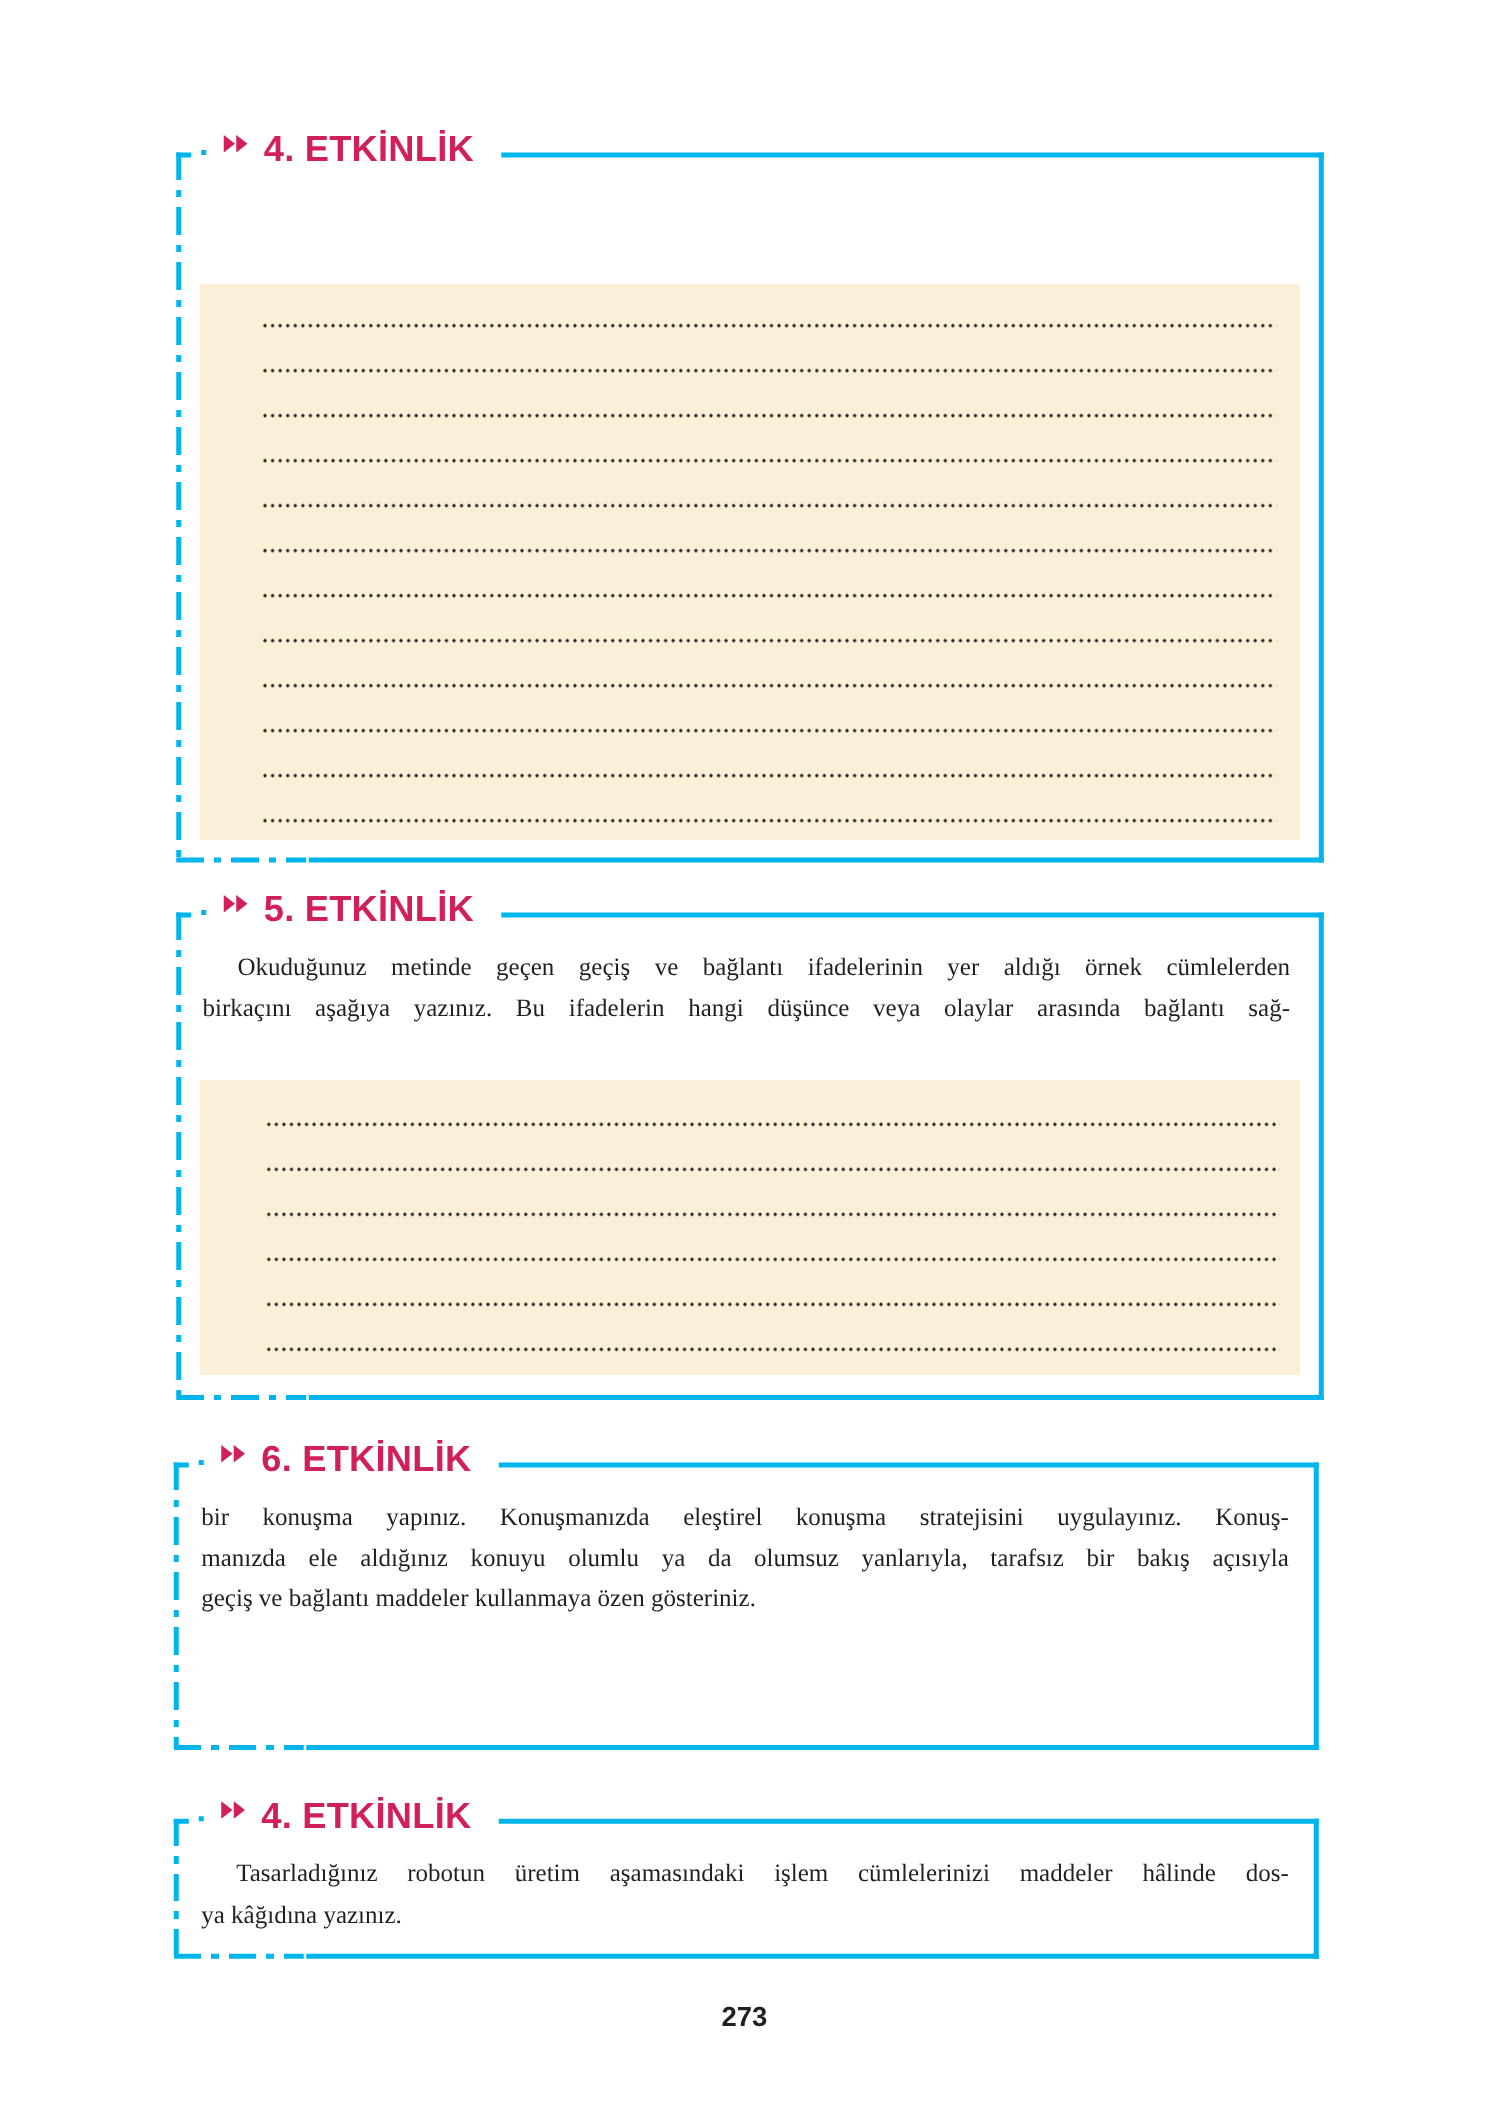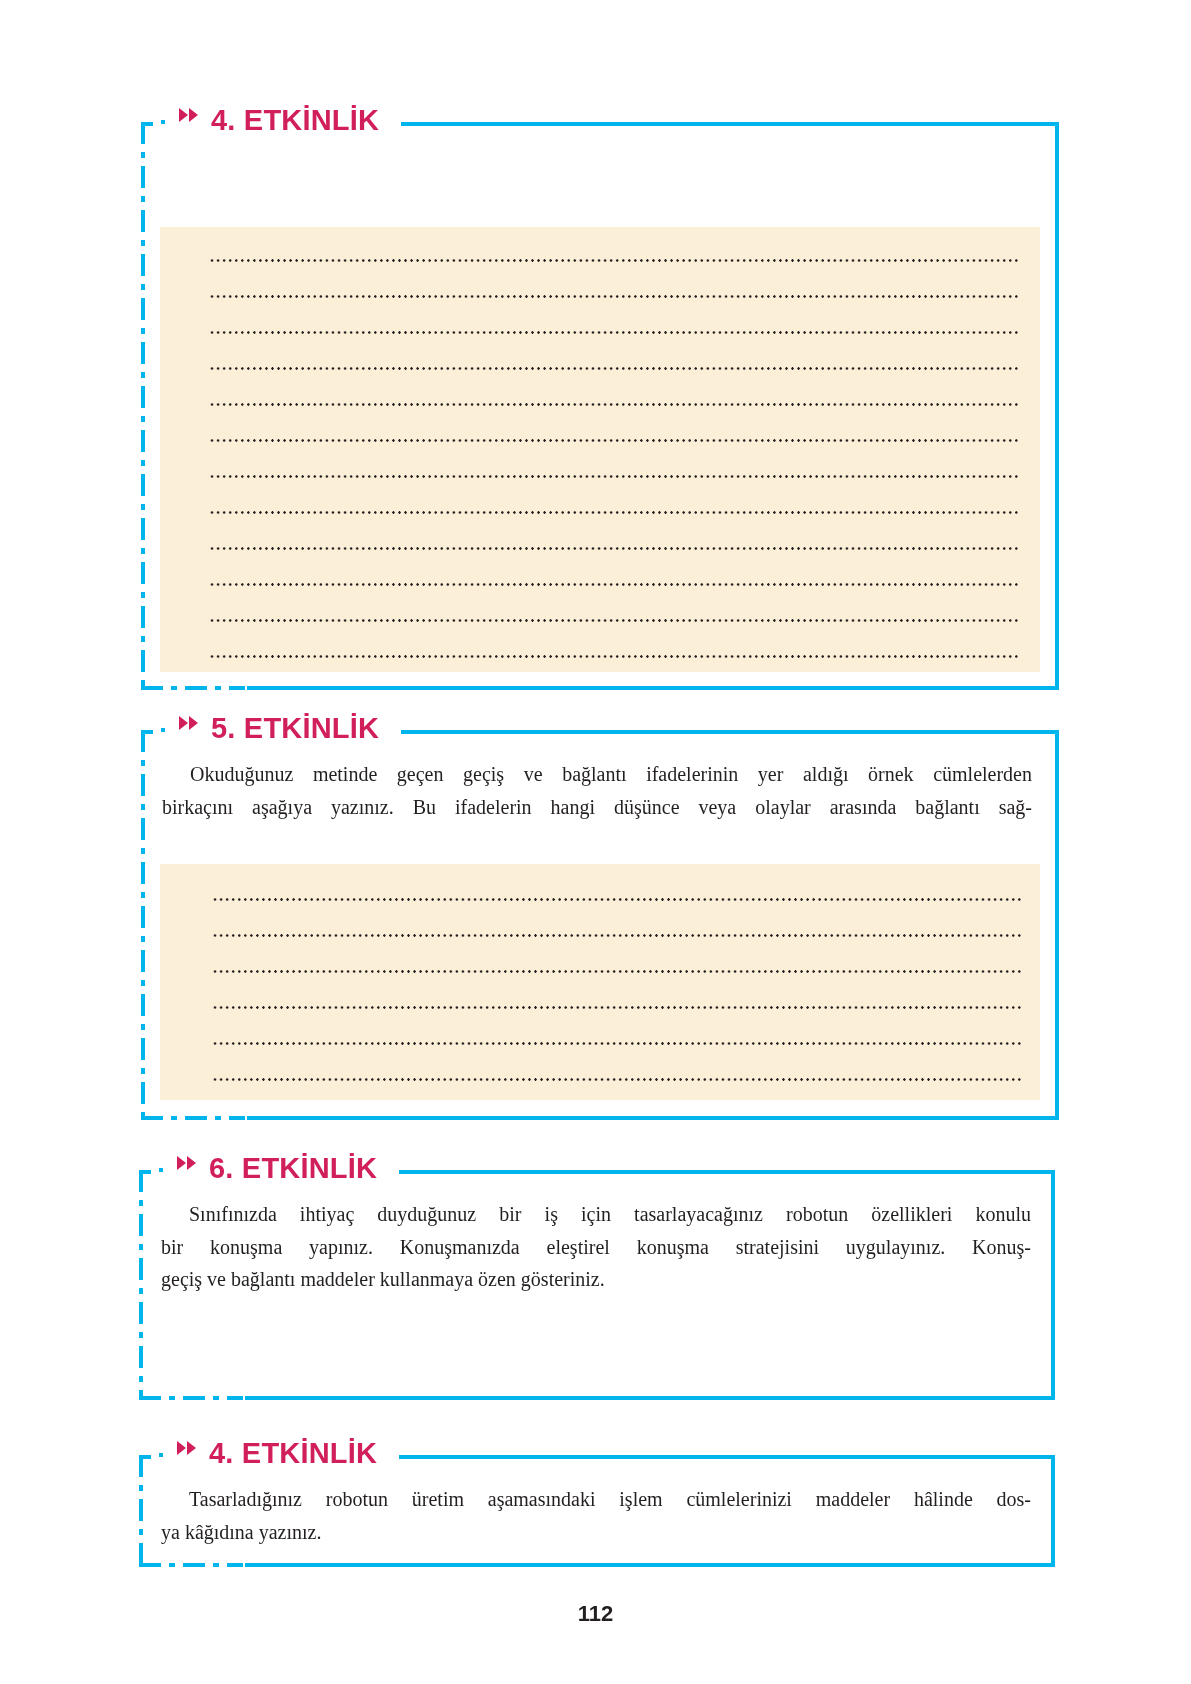--- a/index.html
+++ b/index.html
@@ -98,22 +98,22 @@
     <div class="tri"></div>
       <div class="tri"></div>
   </div>
   <div class="title" style="left:70px; top:0px;">6. ETKİNLİK</div>
   <div class="frame-top" style="left:260px; top:18px; width:656px;"></div>
   <div class="frame-right" style="left:912px; top:18px; height:230px;"></div>
   <div class="dash-bottom" style="top:244px; width:104px;"></div>
   <div class="frame-bottom" style="left:106px; top:244px; width:810px;"></div>
 
   <div class="para" style="left:22px; top:46px; width:870px;">
-    <span class="line justify indent">Sınıfınızda ihtiyaç duyduğunuz bir iş için tasarlayacağınız robotun özellikleri konulu</span>
     <span class="line justify">bir konuşma yapınız. Konuşmanızda eleştirel konuşma stratejisini uygulayınız. Konuş-</span>
+    <span class="line justify">manızda ele aldığınız konuyu olumlu ya da olumsuz yanlarıyla, tarafsız bir bakış açısıyla</span>
     <span class="line">geçiş ve bağlantı maddeler kullanmaya özen gösteriniz.</span>
   </div>
 </section>
 
 <section class="activity" style="top:1437px; width:916px; height:132px; left:139px;">
   <div class="dash-corner-top" style="top:18px;"></div>
   <div class="dash-left" style="top:18px; height:110px;"></div>
   <div class="dash-dot" style="top:16px; left:20px;"></div>
   <div class="arrows" style="left:38px; top:4px;">
     <div class="tri"></div>
@@ -124,13 +124,13 @@
   <div class="frame-right" style="left:912px; top:18px; height:112px;"></div>
   <div class="dash-bottom" style="top:126px; width:104px;"></div>
   <div class="frame-bottom" style="left:106px; top:126px; width:810px;"></div>
 
   <div class="para" style="left:22px; top:46px; width:870px;">
     <span class="line justify indent">Tasarladığınız robotun üretim aşamasındaki işlem cümlelerinizi maddeler hâlinde dos-</span>
     <span class="line">ya kâğıdına yazınız.</span>
   </div>
 </section>
 
-<div class="page-number">112</div>
+<div class="page-number">273</div>
 
 </body></html>

